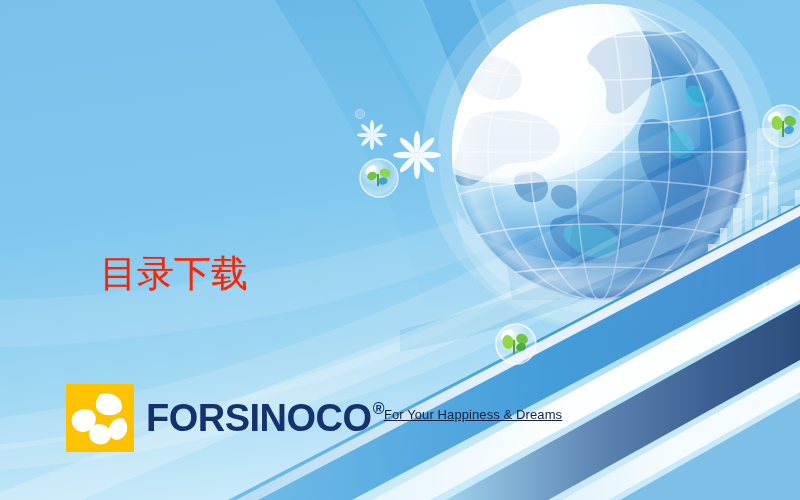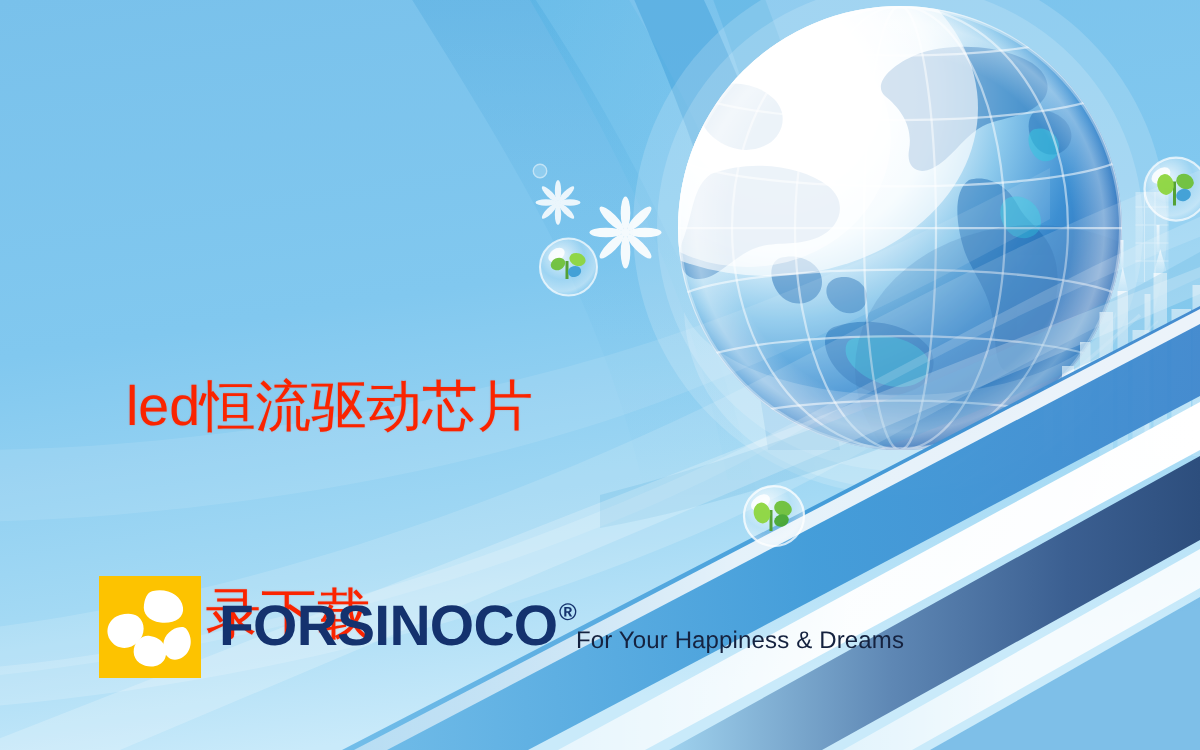--- a/index.html
+++ b/index.html
@@ -59,25 +59,26 @@
     align-items:flex-start;
   }
   #logo-reg{
     font-size:16px;
     font-weight:bold;
     line-height:1;
     margin-left:1px;
     margin-top:2px;
   }
   #logo-tagline{
-    font-size:16px;
+    font-size:13px;
     color:#15223f;
     letter-spacing:0.1px;
-    margin-top:20px;
+    margin-top:8px;
     white-space:nowrap;
+    text-decoration:underline;
   }
 </style>
 </head>
 <body>
 
 <div id="stage">
 
   <div class="layer">
     <svg viewBox="0 0 800 500" preserveAspectRatio="none" xmlns="http://www.w3.org/2000/svg">
       <defs>
@@ -350,21 +351,20 @@
 
         <g opacity=".55">
           <circle cx="360" cy="114" r="4.5" fill="#ffffff" opacity=".35"></circle>
           <circle cx="360" cy="114" r="4.5" fill="none" stroke="#ffffff" stroke-width=".9"></circle>
         </g>
       </g>
     </svg>
   </div>
 
   <div id="headline">
-    <span class="l1">led恒流驱动芯片</span>
     <span class="l2">目录下载</span>
   </div>
 
   <div id="logo">
     <div id="logo-mark">
       <svg viewBox="0 0 68 68" xmlns="http://www.w3.org/2000/svg">
         <g fill="#ffffff">
           <path d="M 36,10 C 46,8 55,13 56,21 C 57,28 50,32 41,31 C 33,30 29,25 30,19 C 31,13 33,10.5 36,10 Z"></path>
           <path d="M 58,35 C 63,41 62,50 56,54 C 50,58 44,55 43,48 C 42,41 47,36 52,34.5 C 55,33.6 57,33.8 58,35 Z"></path>
           <path d="M 34,40 C 42,41 47,48 44,55 C 41,61 33,62 27,58 C 22,54.5 22,47 26,43 C 29,40.3 31,39.6 34,40 Z"></path>

